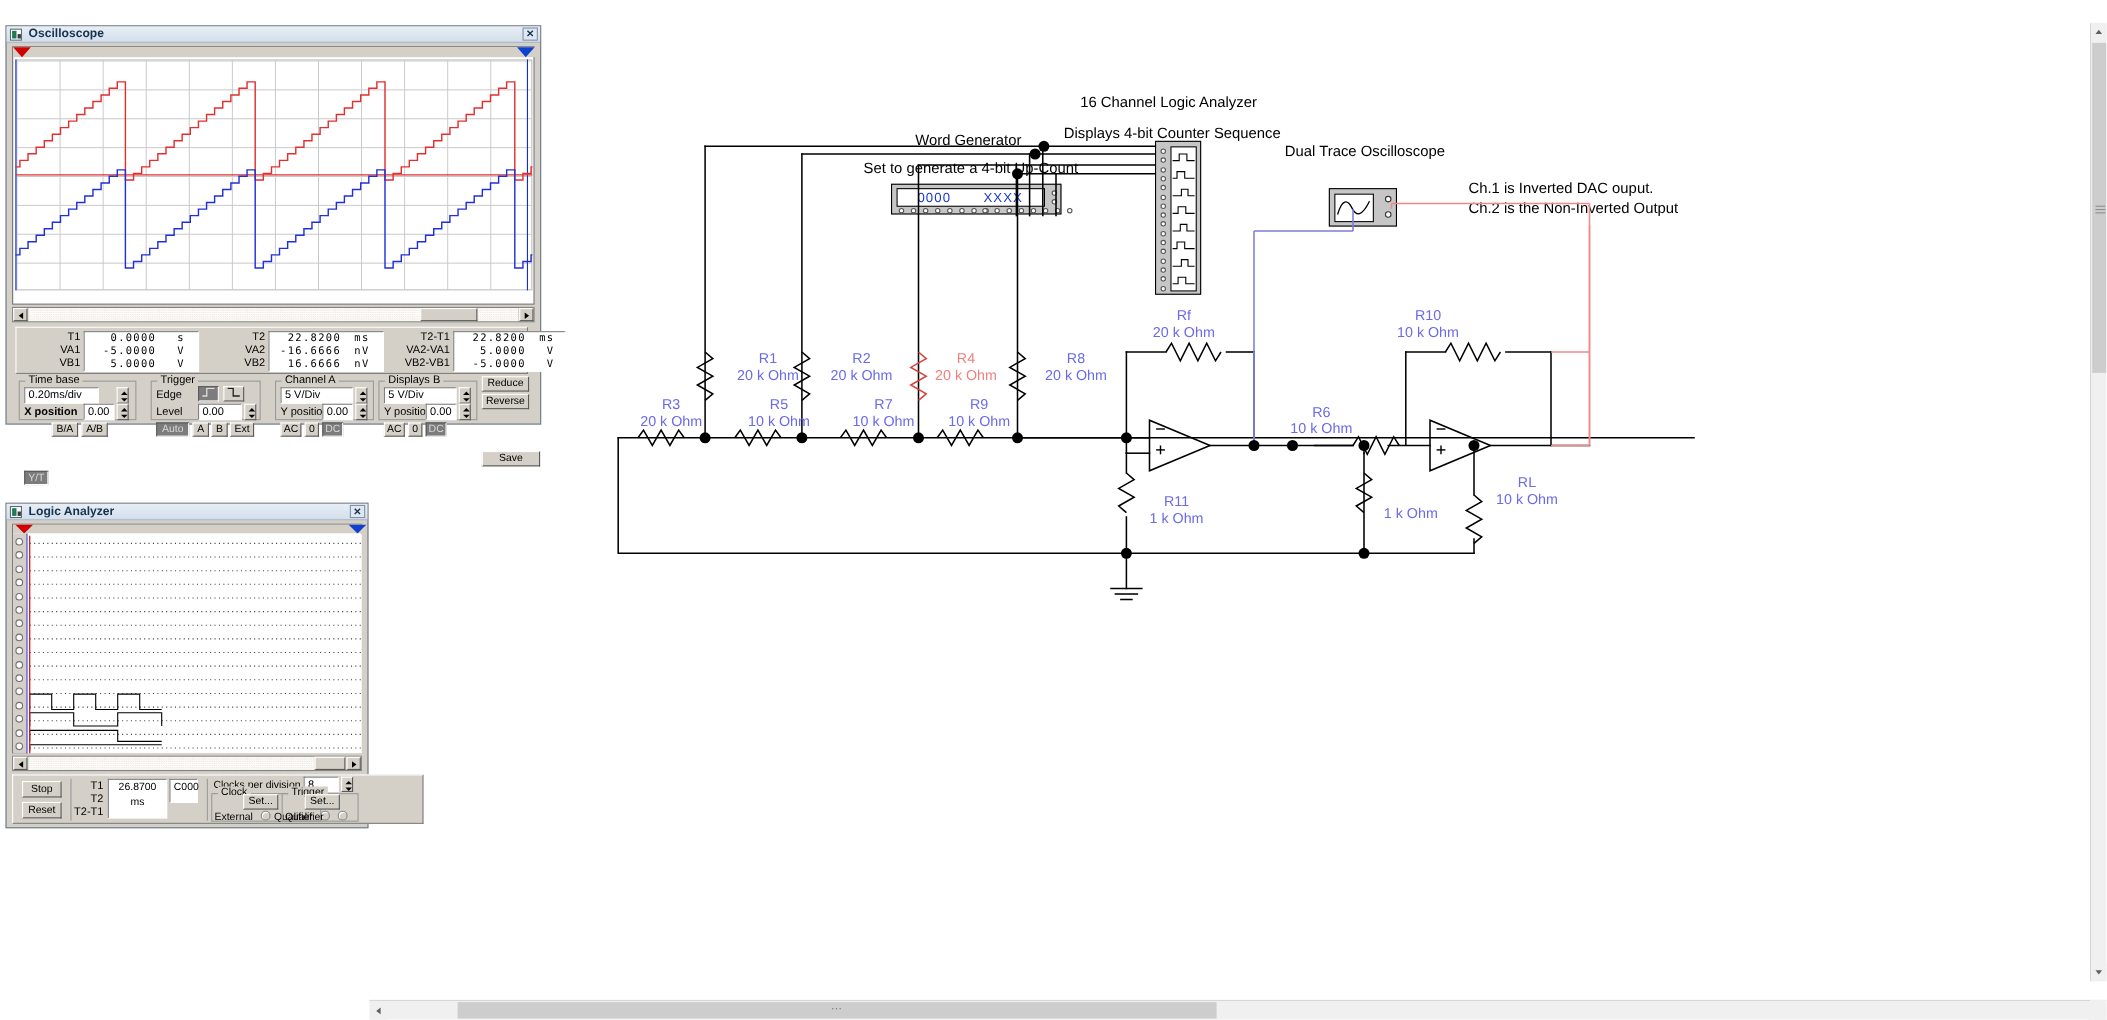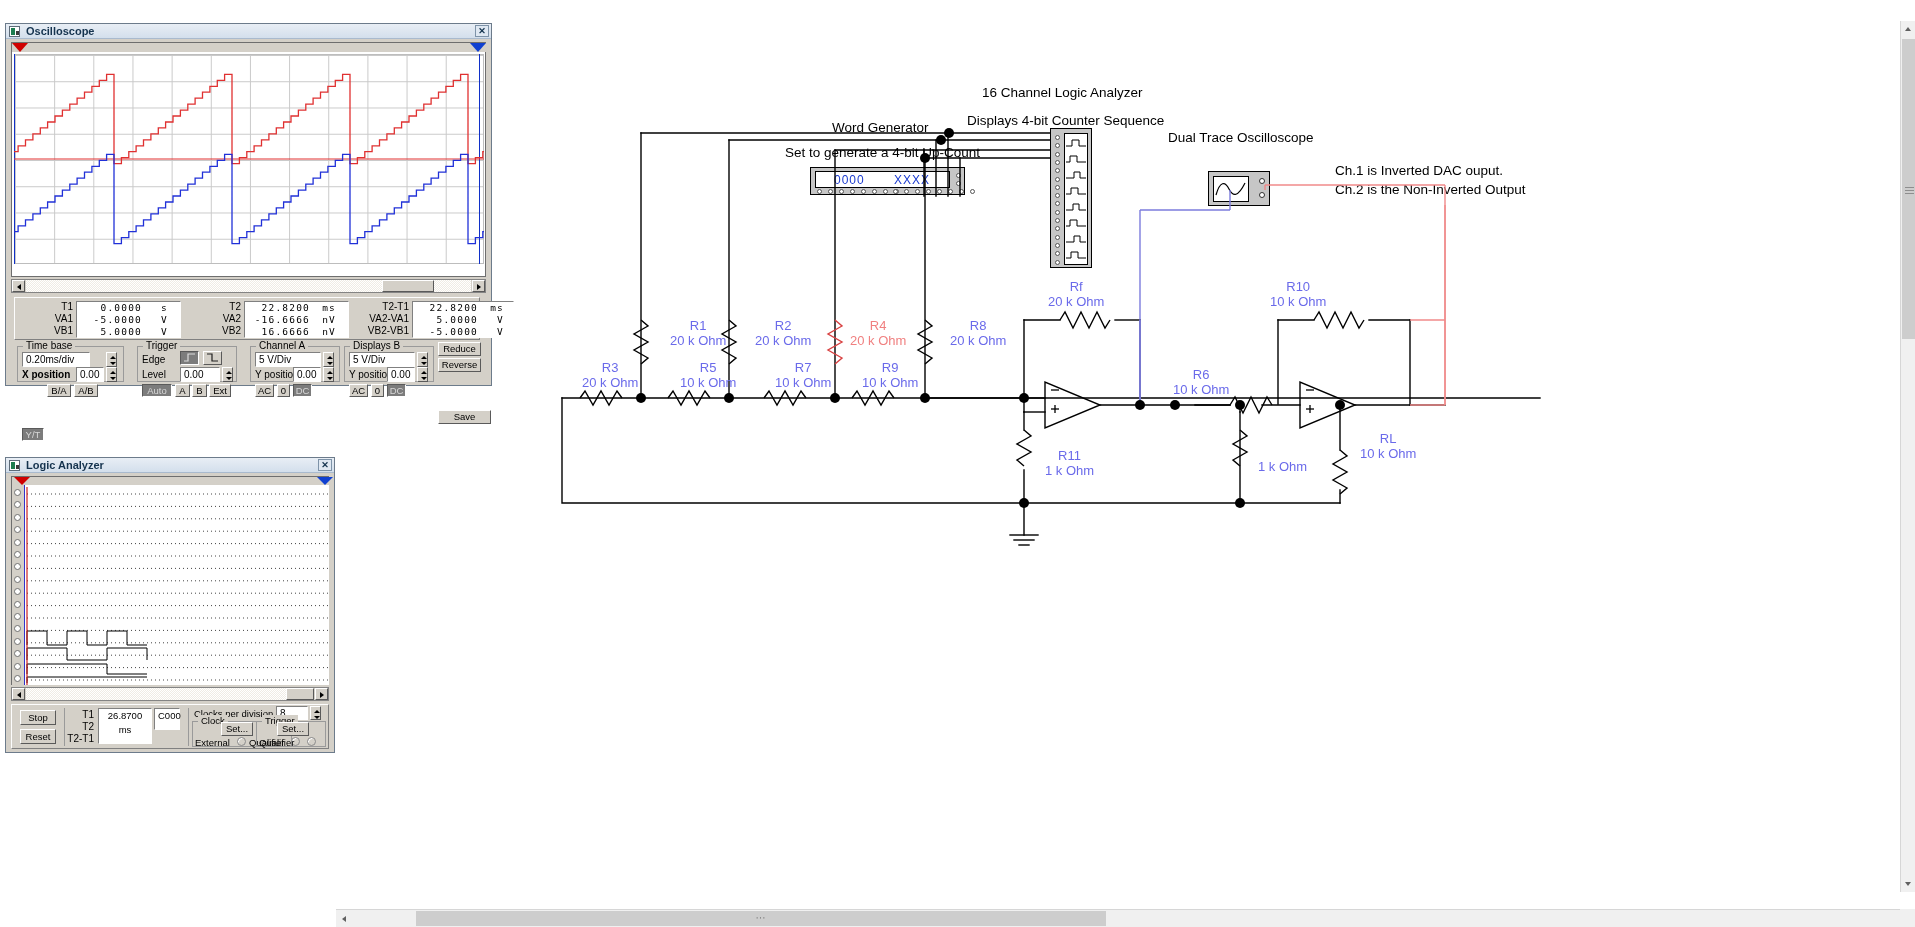--- a/index.html
+++ b/index.html
@@ -245,21 +245,21 @@
   #la-hscroll .ar { position:absolute; top:0; width:13px; height:12px; background:#d4d0c8;
     border:1px solid #fff; border-right-color:#5a5a5a; border-bottom-color:#5a5a5a; }
   #la-hscroll .ar.l{left:0}#la-hscroll .ar.r{right:0}
   #la-hscroll .ar.l:after{content:"";position:absolute;left:4px;top:3px;border-top:3px solid transparent;border-bottom:3px solid transparent;border-right:4px solid #000;}
   #la-hscroll .ar.r:after{content:"";position:absolute;left:4px;top:3px;border-top:3px solid transparent;border-bottom:3px solid transparent;border-left:4px solid #000;}
   #la-hscroll .track{position:absolute;left:14px;top:0;right:14px;height:12px;
     background:repeating-conic-gradient(#f0ece4 0 25%, #ffffff 0 50%) 0 0/2px 2px;}
   #la-hscroll .thm{position:absolute;right:14px;top:0;width:28px;height:12px;background:#d4d0c8;
     border:1px solid #fff;border-right-color:#5a5a5a;border-bottom-color:#5a5a5a;}
   #la-panel {
-    position:absolute; left:5px; top:231px; width:318px; height:45px;
+    position:absolute; left:5px; top:231px; width:374px; height:45px;
     background:#d4d0c8; border:1px solid #fdfdfd;
     border-right-color:#808080; border-bottom-color:#808080;
   }
   .radio {
     position:absolute; width:9px; height:9px; border-radius:50%;
     background:#d4d0c8; border:1px solid #8b8b8b;
     box-shadow:inset 1px 1px 0 #ffffff;
   }
 
   

